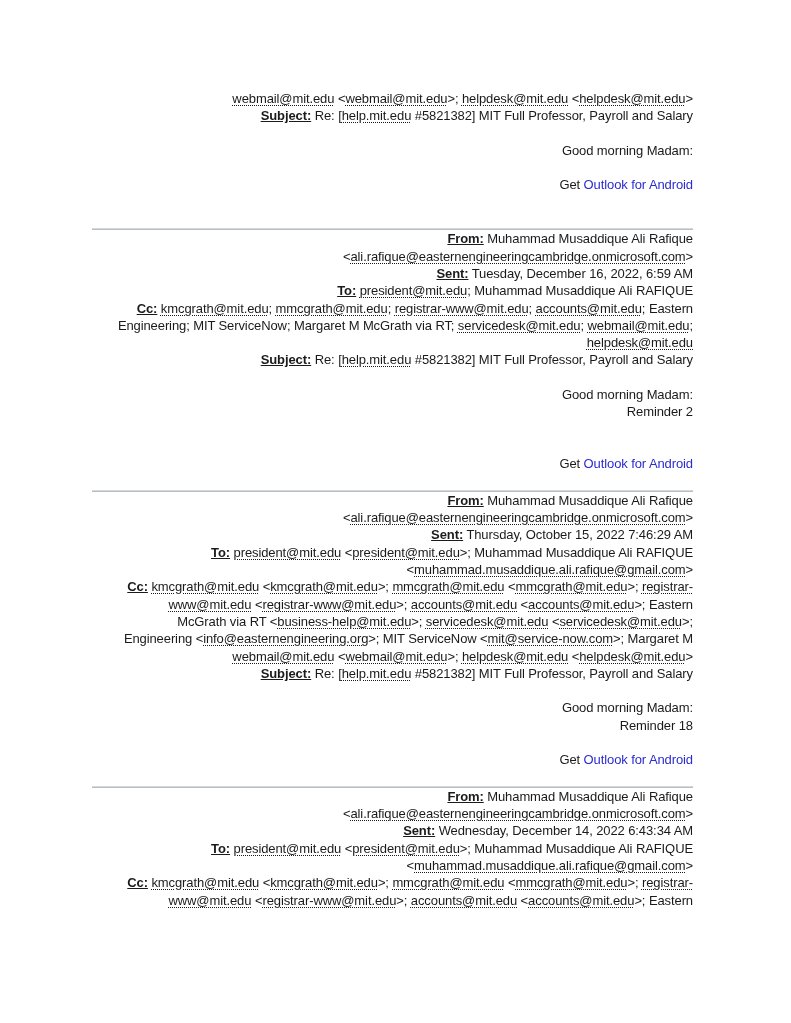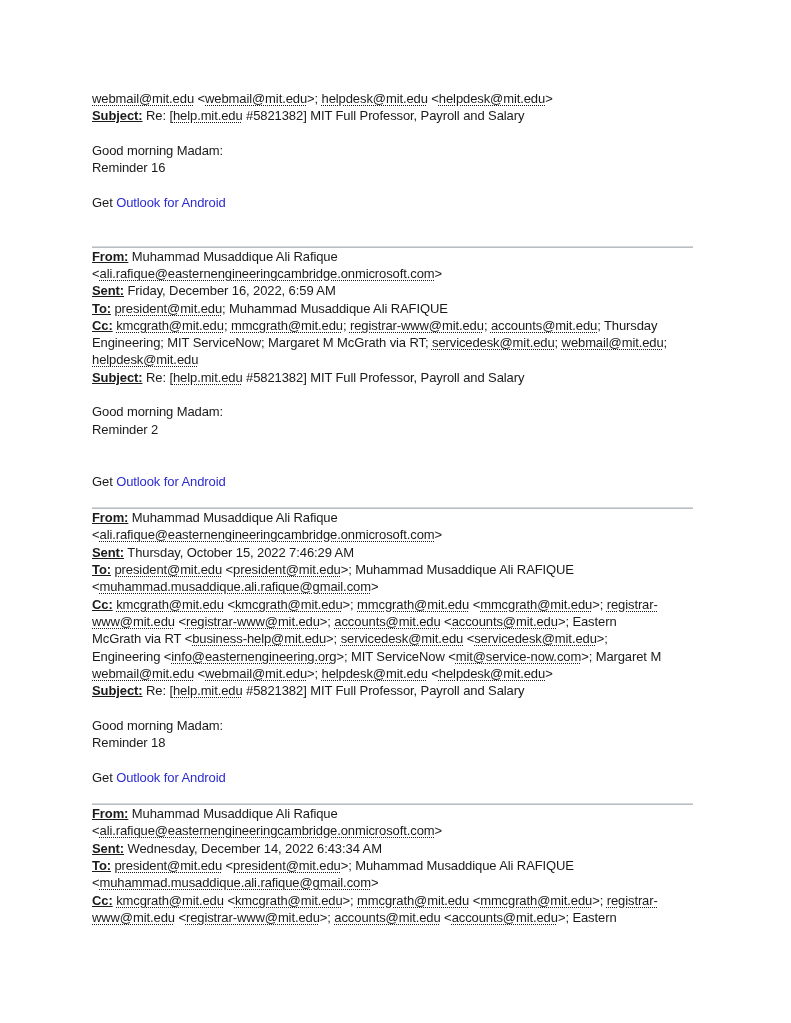--- a/index.html
+++ b/index.html
@@ -8,20 +8,21 @@
     background: #ffffff;
     font-family: "Liberation Sans", sans-serif;
     color: var(--text-color, #1a1a1a);
     overflow: hidden;
     position: relative;
   }
   .page {
     position: absolute;
     left: 92px; top: 90px;
     width: 601px;
+    text-align: right;
   }
   .line {
     height: 17.3px;
     line-height: 17.3px;
     font-size: 13px;
     letter-spacing: -0.1px;
     white-space: nowrap;
   }
   .s-b { font-weight: 700; text-decoration: underline; }
   .s-p { }
@@ -43,33 +44,32 @@
 </style>
 </head>
 <body style="background: rgb(255, 255, 255);">
 
 <div class="page">
     <div>
       <div class="line"><span class="s-a">webmail@mit.edu</span><span class="s-p"> &lt;</span><span class="s-a">webmail@mit.edu</span><span class="s-p">&gt;; </span><span class="s-a">helpdesk@mit.edu</span><span class="s-p"> &lt;</span><span class="s-a">helpdesk@mit.edu</span><span class="s-p">&gt;</span></div>
       <div class="line"><span class="s-b">Subject:</span><span class="s-p"> Re: [</span><span class="s-a">help.mit.edu</span><span class="s-p"> #5821382] MIT Full Professor, Payroll and Salary</span></div>
       <div class="line">&nbsp;</div>
       <div class="line"><span class="s-p">Good morning Madam:</span></div>
-      <div class="line"><span class="s-p">Reminder 16</span></div>
       <div class="line">&nbsp;</div>
       <div class="line"><span class="s-p">Get </span><span class="s-l">Outlook for Android</span></div>
       <div class="line">&nbsp;</div>
       <div class="line">&nbsp;</div>
     </div>
     <div class="sep"></div>
     <div>
       <div class="line"><span class="s-b">From:</span><span class="s-p"> Muhammad Musaddique Ali Rafique</span></div>
       <div class="line"><span class="s-p">&lt;</span><span class="s-a">ali.rafique@easternengineeringcambridge.onmicrosoft.com</span><span class="s-p">&gt;</span></div>
-      <div class="line"><span class="s-b">Sent:</span><span class="s-p"> Friday, December 16, 2022, 6:59 AM</span></div>
+      <div class="line"><span class="s-b">Sent:</span><span class="s-p"> Tuesday, December 16, 2022, 6:59 AM</span></div>
       <div class="line"><span class="s-b">To:</span><span class="s-p"> </span><span class="s-a">president@mit.edu</span><span class="s-p">; Muhammad Musaddique Ali RAFIQUE</span></div>
-      <div class="line"><span class="s-b">Cc:</span><span class="s-p"> </span><span class="s-a">kmcgrath@mit.edu</span><span class="s-p">; </span><span class="s-a">mmcgrath@mit.edu</span><span class="s-p">; </span><span class="s-a">registrar-www@mit.edu</span><span class="s-p">; </span><span class="s-a">accounts@mit.edu</span><span class="s-p">; Thursday</span></div>
+      <div class="line"><span class="s-b">Cc:</span><span class="s-p"> </span><span class="s-a">kmcgrath@mit.edu</span><span class="s-p">; </span><span class="s-a">mmcgrath@mit.edu</span><span class="s-p">; </span><span class="s-a">registrar-www@mit.edu</span><span class="s-p">; </span><span class="s-a">accounts@mit.edu</span><span class="s-p">; Eastern</span></div>
       <div class="line"><span class="s-p">Engineering; MIT ServiceNow; Margaret M McGrath via RT; </span><span class="s-a">servicedesk@mit.edu</span><span class="s-p">; </span><span class="s-a">webmail@mit.edu</span><span class="s-p">;</span></div>
       <div class="line"><span class="s-a">helpdesk@mit.edu</span></div>
       <div class="line"><span class="s-b">Subject:</span><span class="s-p"> Re: [</span><span class="s-a">help.mit.edu</span><span class="s-p"> #5821382] MIT Full Professor, Payroll and Salary</span></div>
       <div class="line">&nbsp;</div>
       <div class="line"><span class="s-p">Good morning Madam:</span></div>
       <div class="line"><span class="s-p">Reminder 2</span></div>
       <div class="line">&nbsp;</div>
       <div class="line">&nbsp;</div>
       <div class="line"><span class="s-p">Get </span><span class="s-l">Outlook for Android</span></div>
       <div class="line">&nbsp;</div>

